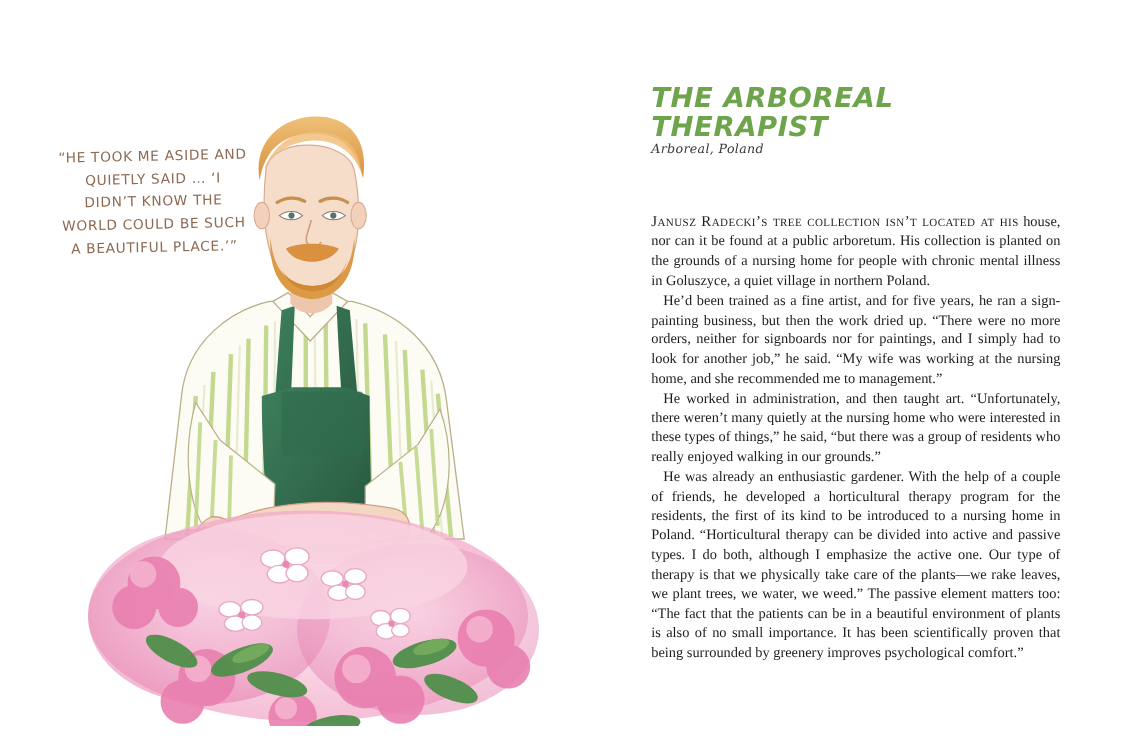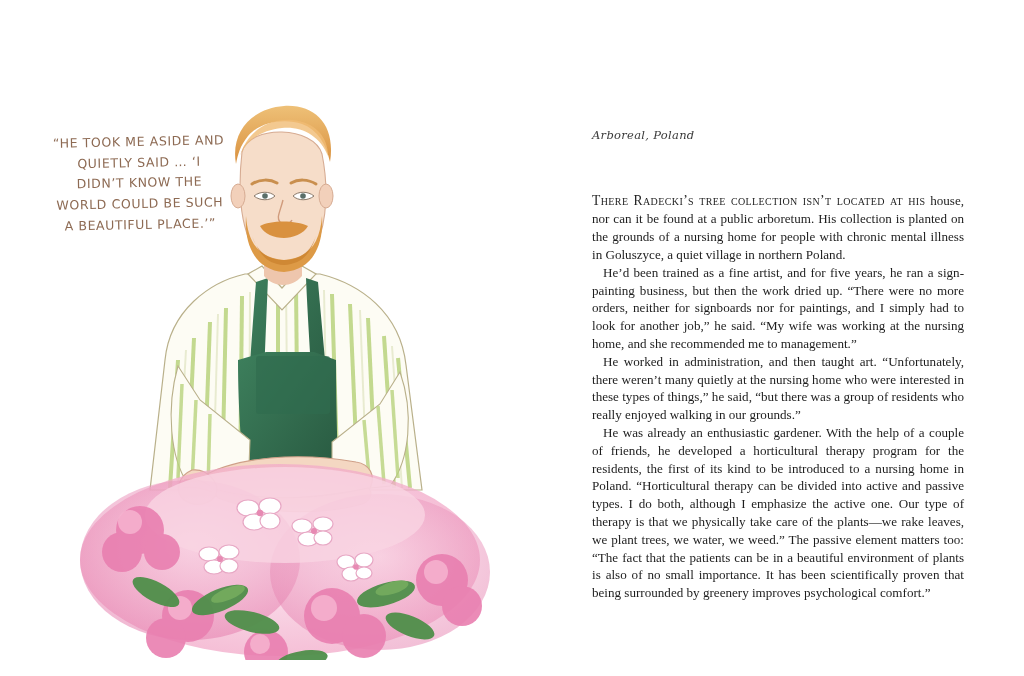--- a/index.html
+++ b/index.html
@@ -328,24 +328,25 @@
               <ellipse cx="322" cy="528" rx="17" ry="6" transform="rotate(-16 322 528)"></ellipse>
             </g>
           </g>
         </g>
       </svg>
     </div>
   </div>
 
   <div class="text-pane">
 
+    <h1 class="chapter-title">The Arboreal Therapist</h1>
 
 
     <div class="location">Arboreal, Poland</div>
 
     <div class="body-copy">
-      <p class="first"><span class="smallcaps-lead">There Radecki’s tree collection isn’t located at his</span><span> house, nor can it be found at a public arboretum. His collection is planted on the grounds of a nursing home for people with chronic mental illness in Goluszyce, a quiet village in northern Poland.</span></p>
+      <p class="first"><span class="smallcaps-lead">Janusz Radecki’s tree collection isn’t located at his</span><span> house, nor can it be found at a public arboretum. His collection is planted on the grounds of a nursing home for people with chronic mental illness in Goluszyce, a quiet village in northern Poland.</span></p>
       <p>He’d been trained as a fine artist, and for five years, he ran a sign-painting business, but then the work dried up. “There were no more orders, neither for signboards nor for paintings, and I simply had to look for another job,” he said. “My wife was working at the nursing home, and she recommended me to management.”</p>
       <p>He worked in administration, and then taught art. “Unfortunately, there weren’t many quietly at the nursing home who were interested in these types of things,” he said, “but there was a group of residents who really enjoyed walking in our grounds.”</p>
       <p>He was already an enthusiastic gardener. With the help of a couple of friends, he developed a horticultural therapy program for the residents, the first of its kind to be introduced to a nursing home in Poland. “Horticultural therapy can be divided into active and passive types. I do both, although I emphasize the active one. Our type of therapy is that we physically take care of the plants—we rake leaves, we plant trees, we water, we weed.” The passive element matters too: “The fact that the patients can be in a beautiful environment of plants is also of no small importance. It has been scientifically proven that being surrounded by greenery improves psychological comfort.”</p>
     </div>
   </div>
 </div>
 
 </body></html>

